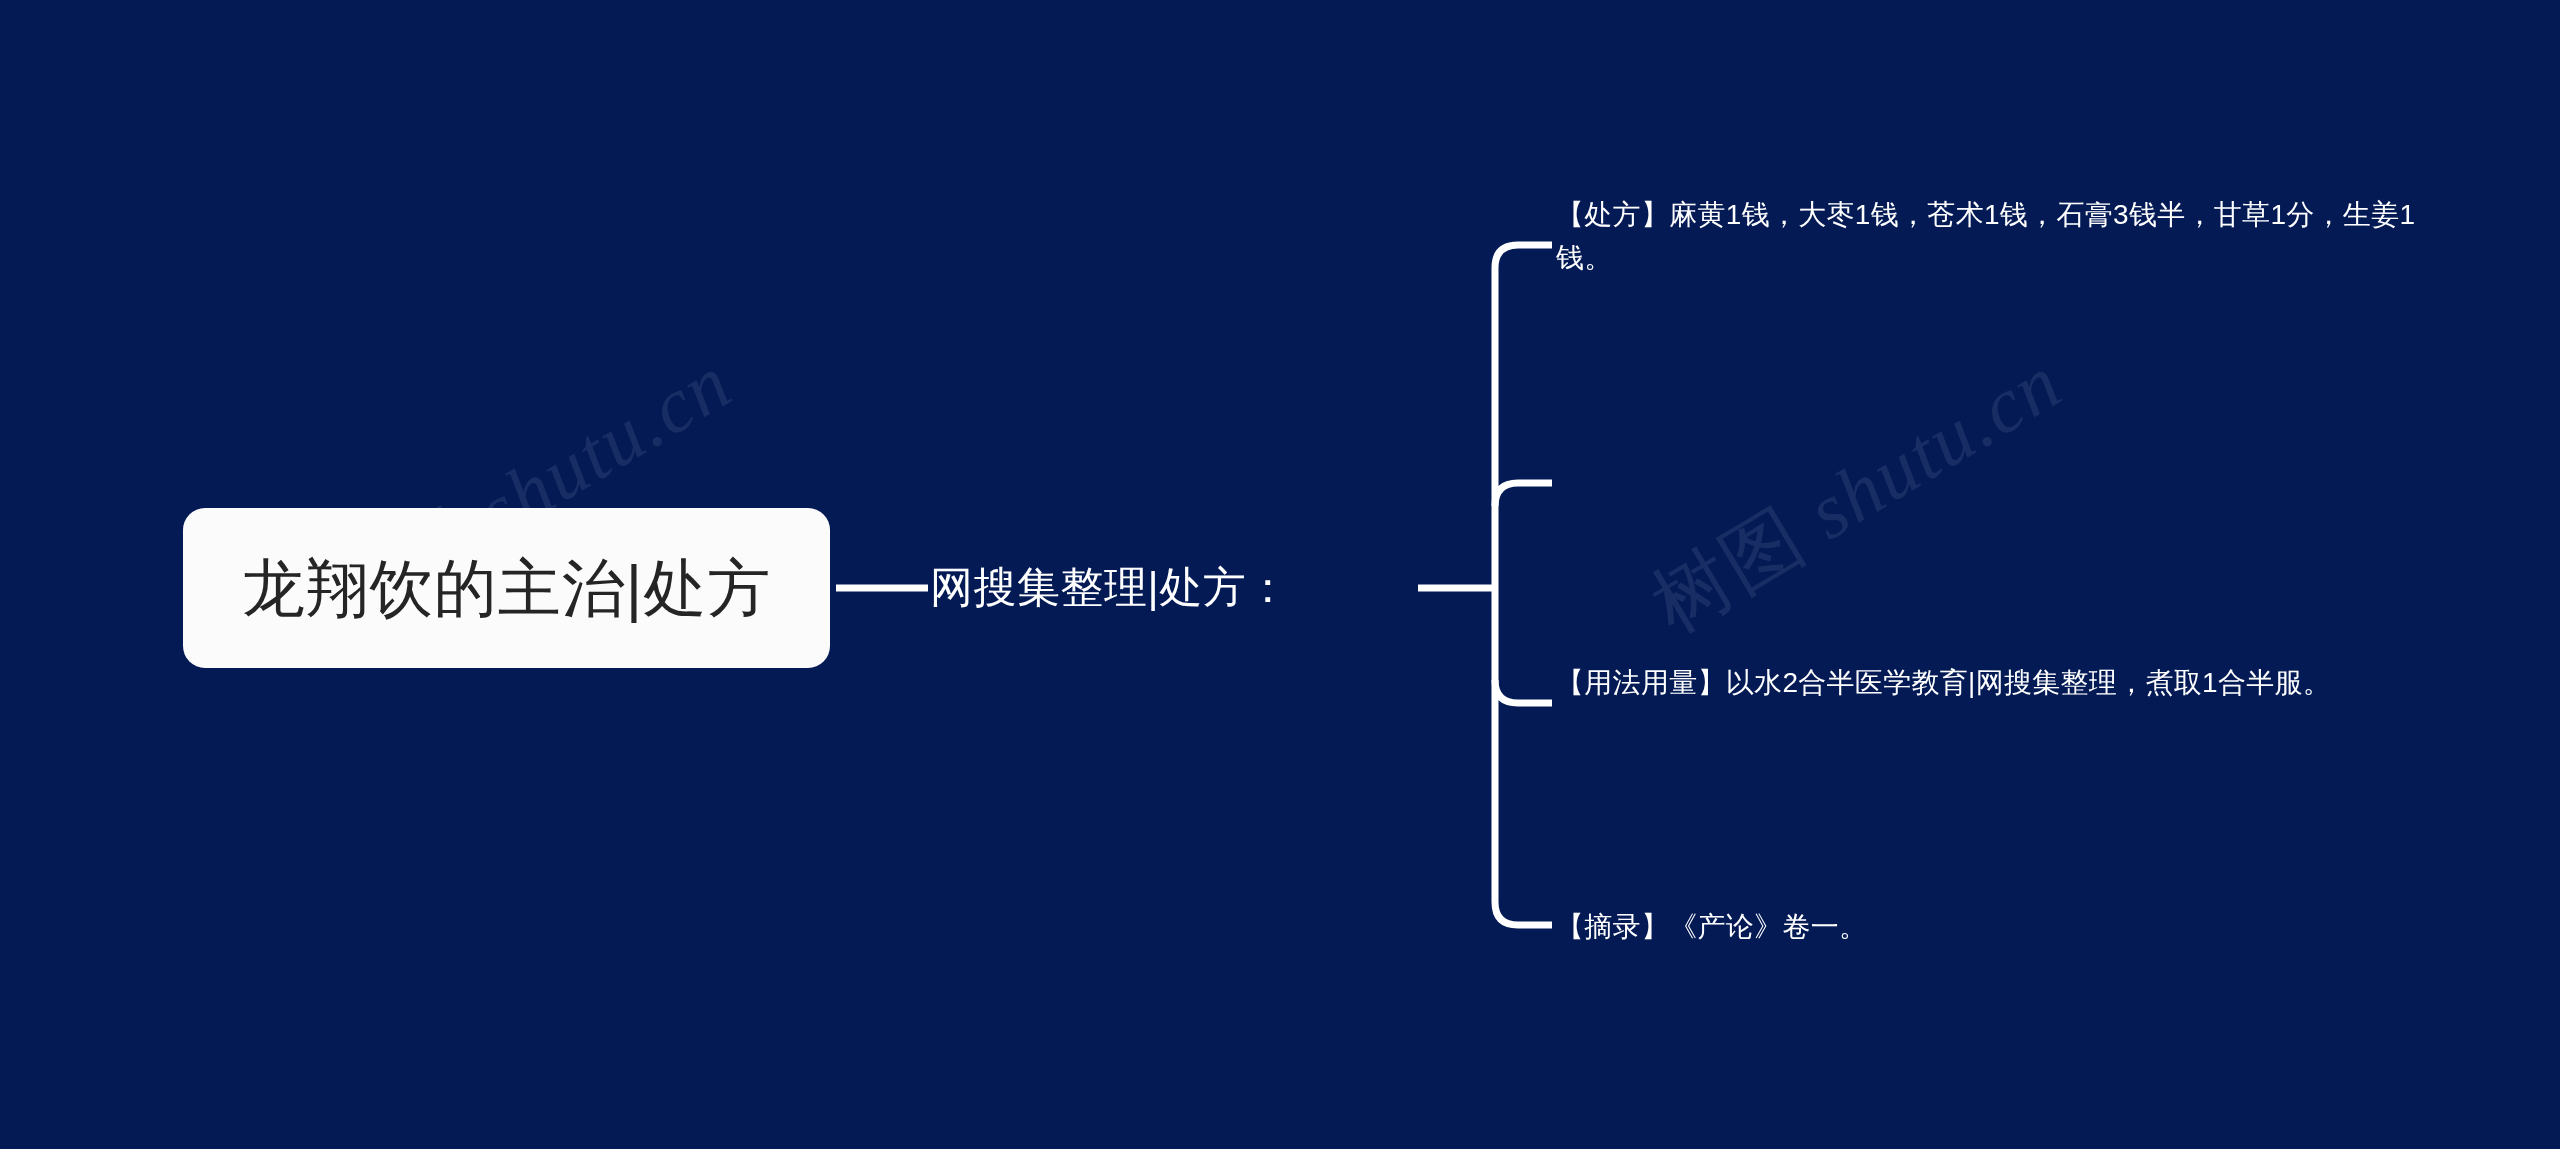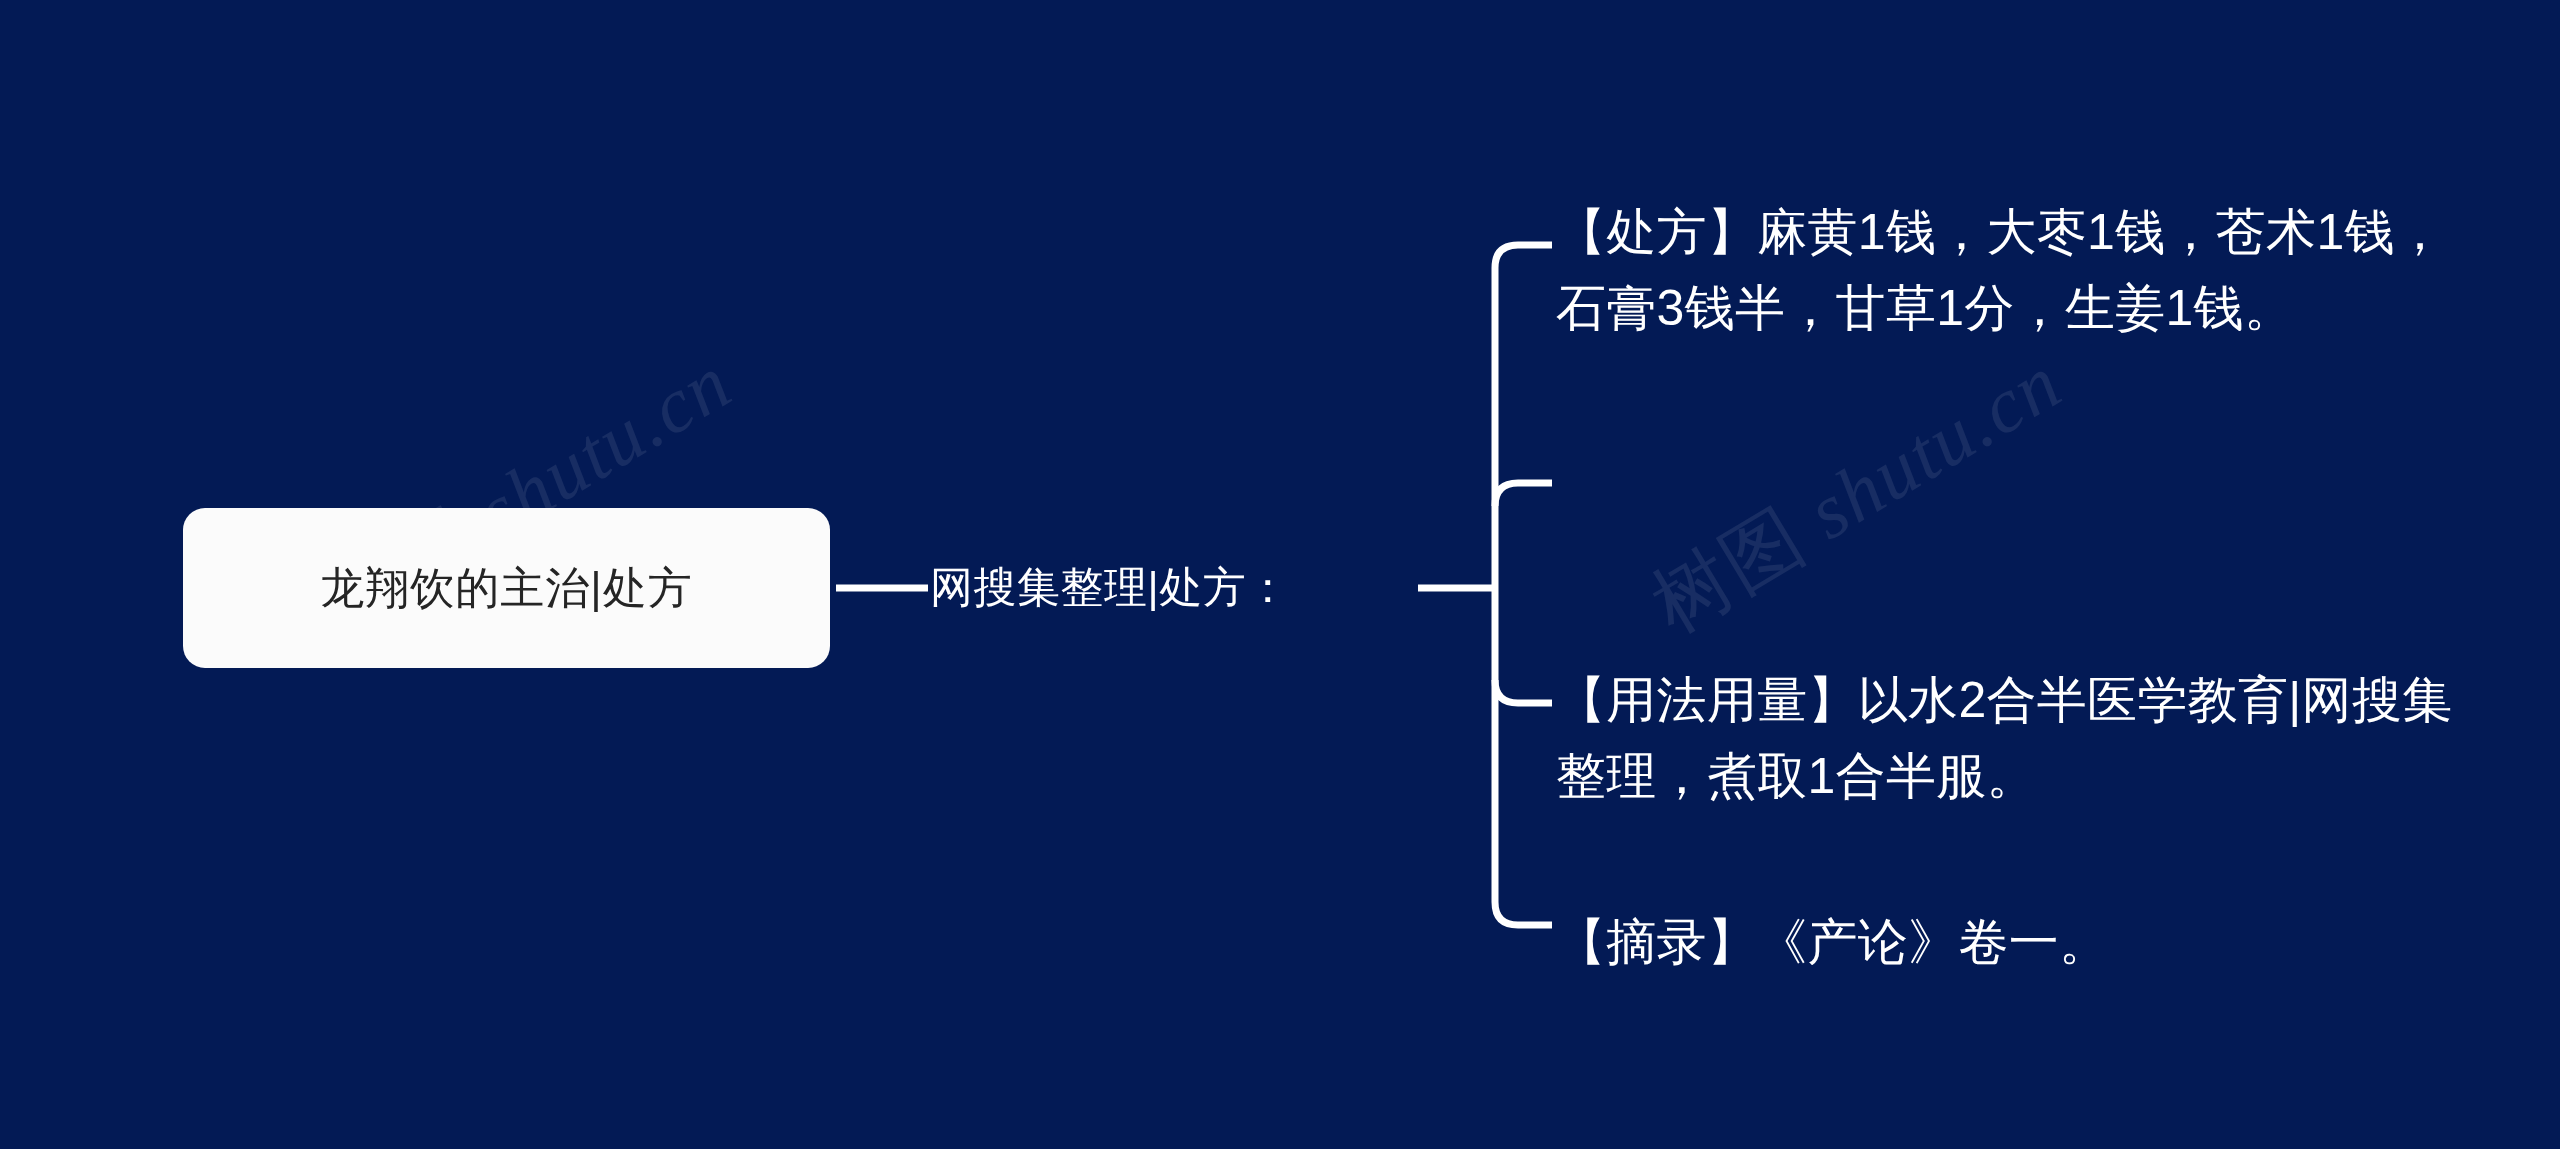--- a/index.html
+++ b/index.html
@@ -61,21 +61,21 @@
     background: #fbfbfb;
     border-radius: 22px;
     display: flex;
     align-items: center;
     justify-content: center;
     box-sizing: border-box;
     padding: 0 26px;
   }
   #root-node-label {
     color: #252525;
-    font-size: 44px;
+    font-size: 63px;
     line-height: 1.18;
     letter-spacing: 1px;
     white-space: nowrap;
   }
 
   
   #trunk-node {
     position: absolute;
     left: 930px;
     top: 552px;
@@ -93,21 +93,21 @@
   }
 
   
   .leaf-node {
     position: absolute;
     left: 1556px;
     width: 900px;
   }
   .leaf-node-label {
     color: #ffffff;
-    font-size: 50px;
+    font-size: 28px;
     line-height: 1.52;
     letter-spacing: 0.3px;
     word-break: break-all;
   }
   #leaf-node-0 { top: 194px; }
   #leaf-node-1 { top: 432px; }
   #leaf-node-2 { top: 662px; }
   #leaf-node-3 { top: 908px; font-family: Liberation Mono, monospace; }
 </style>
 </head>

